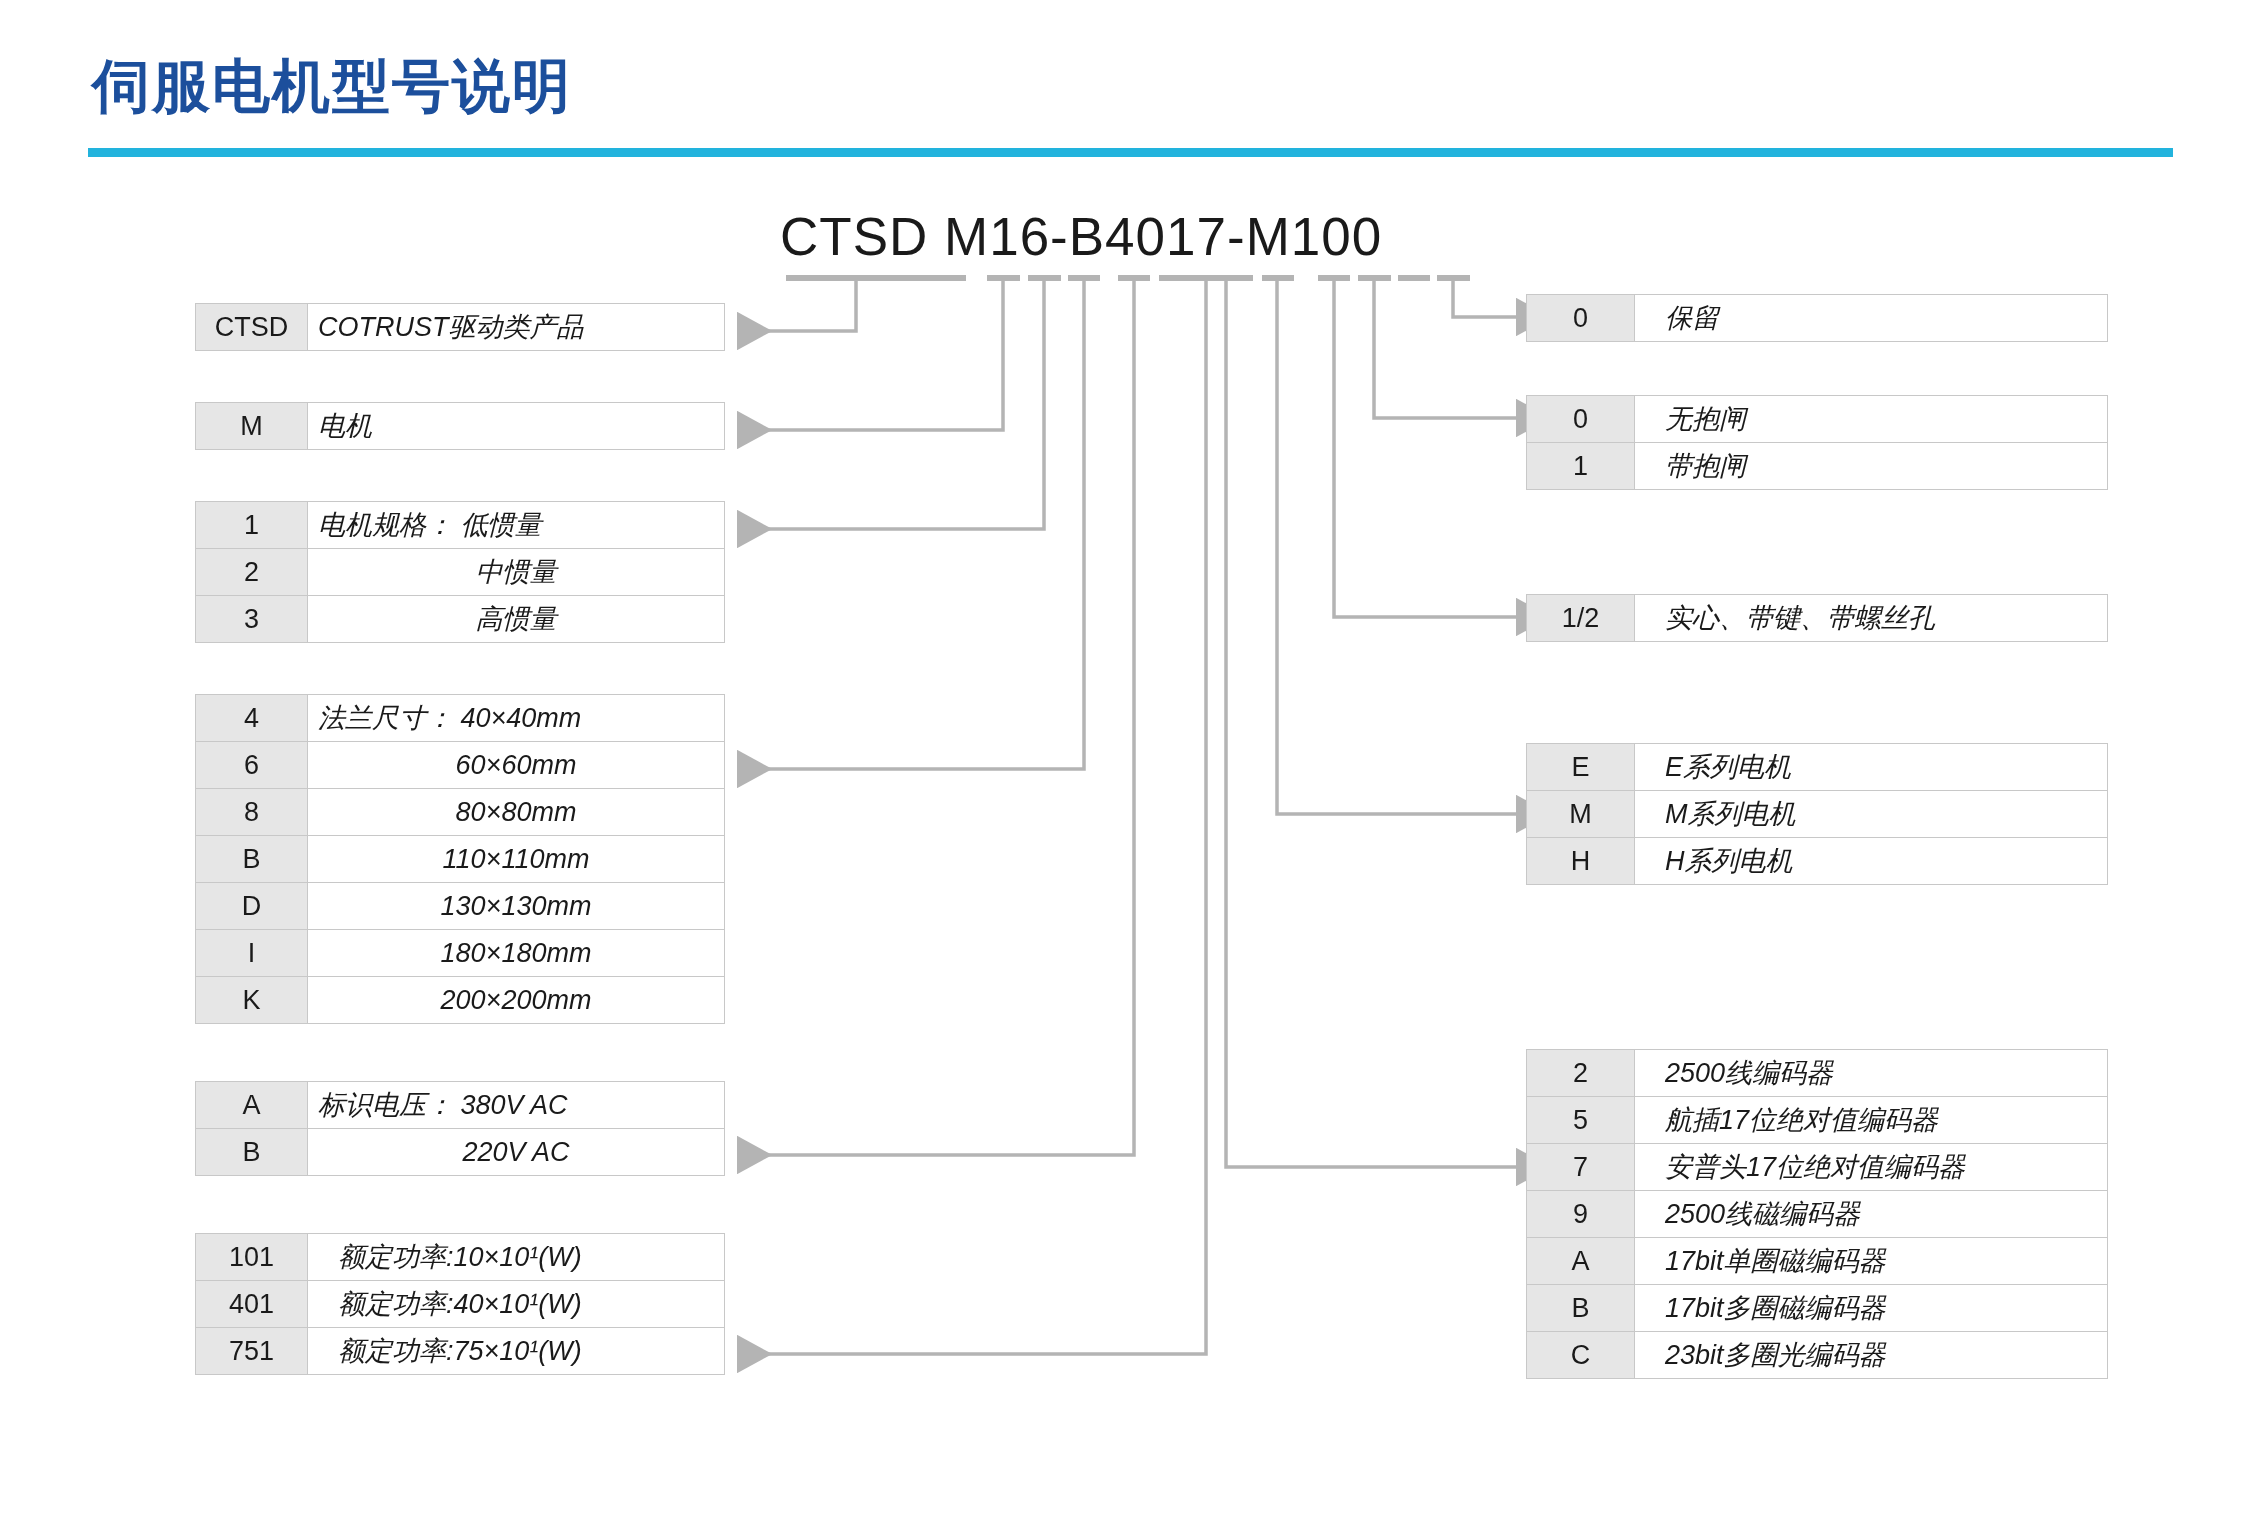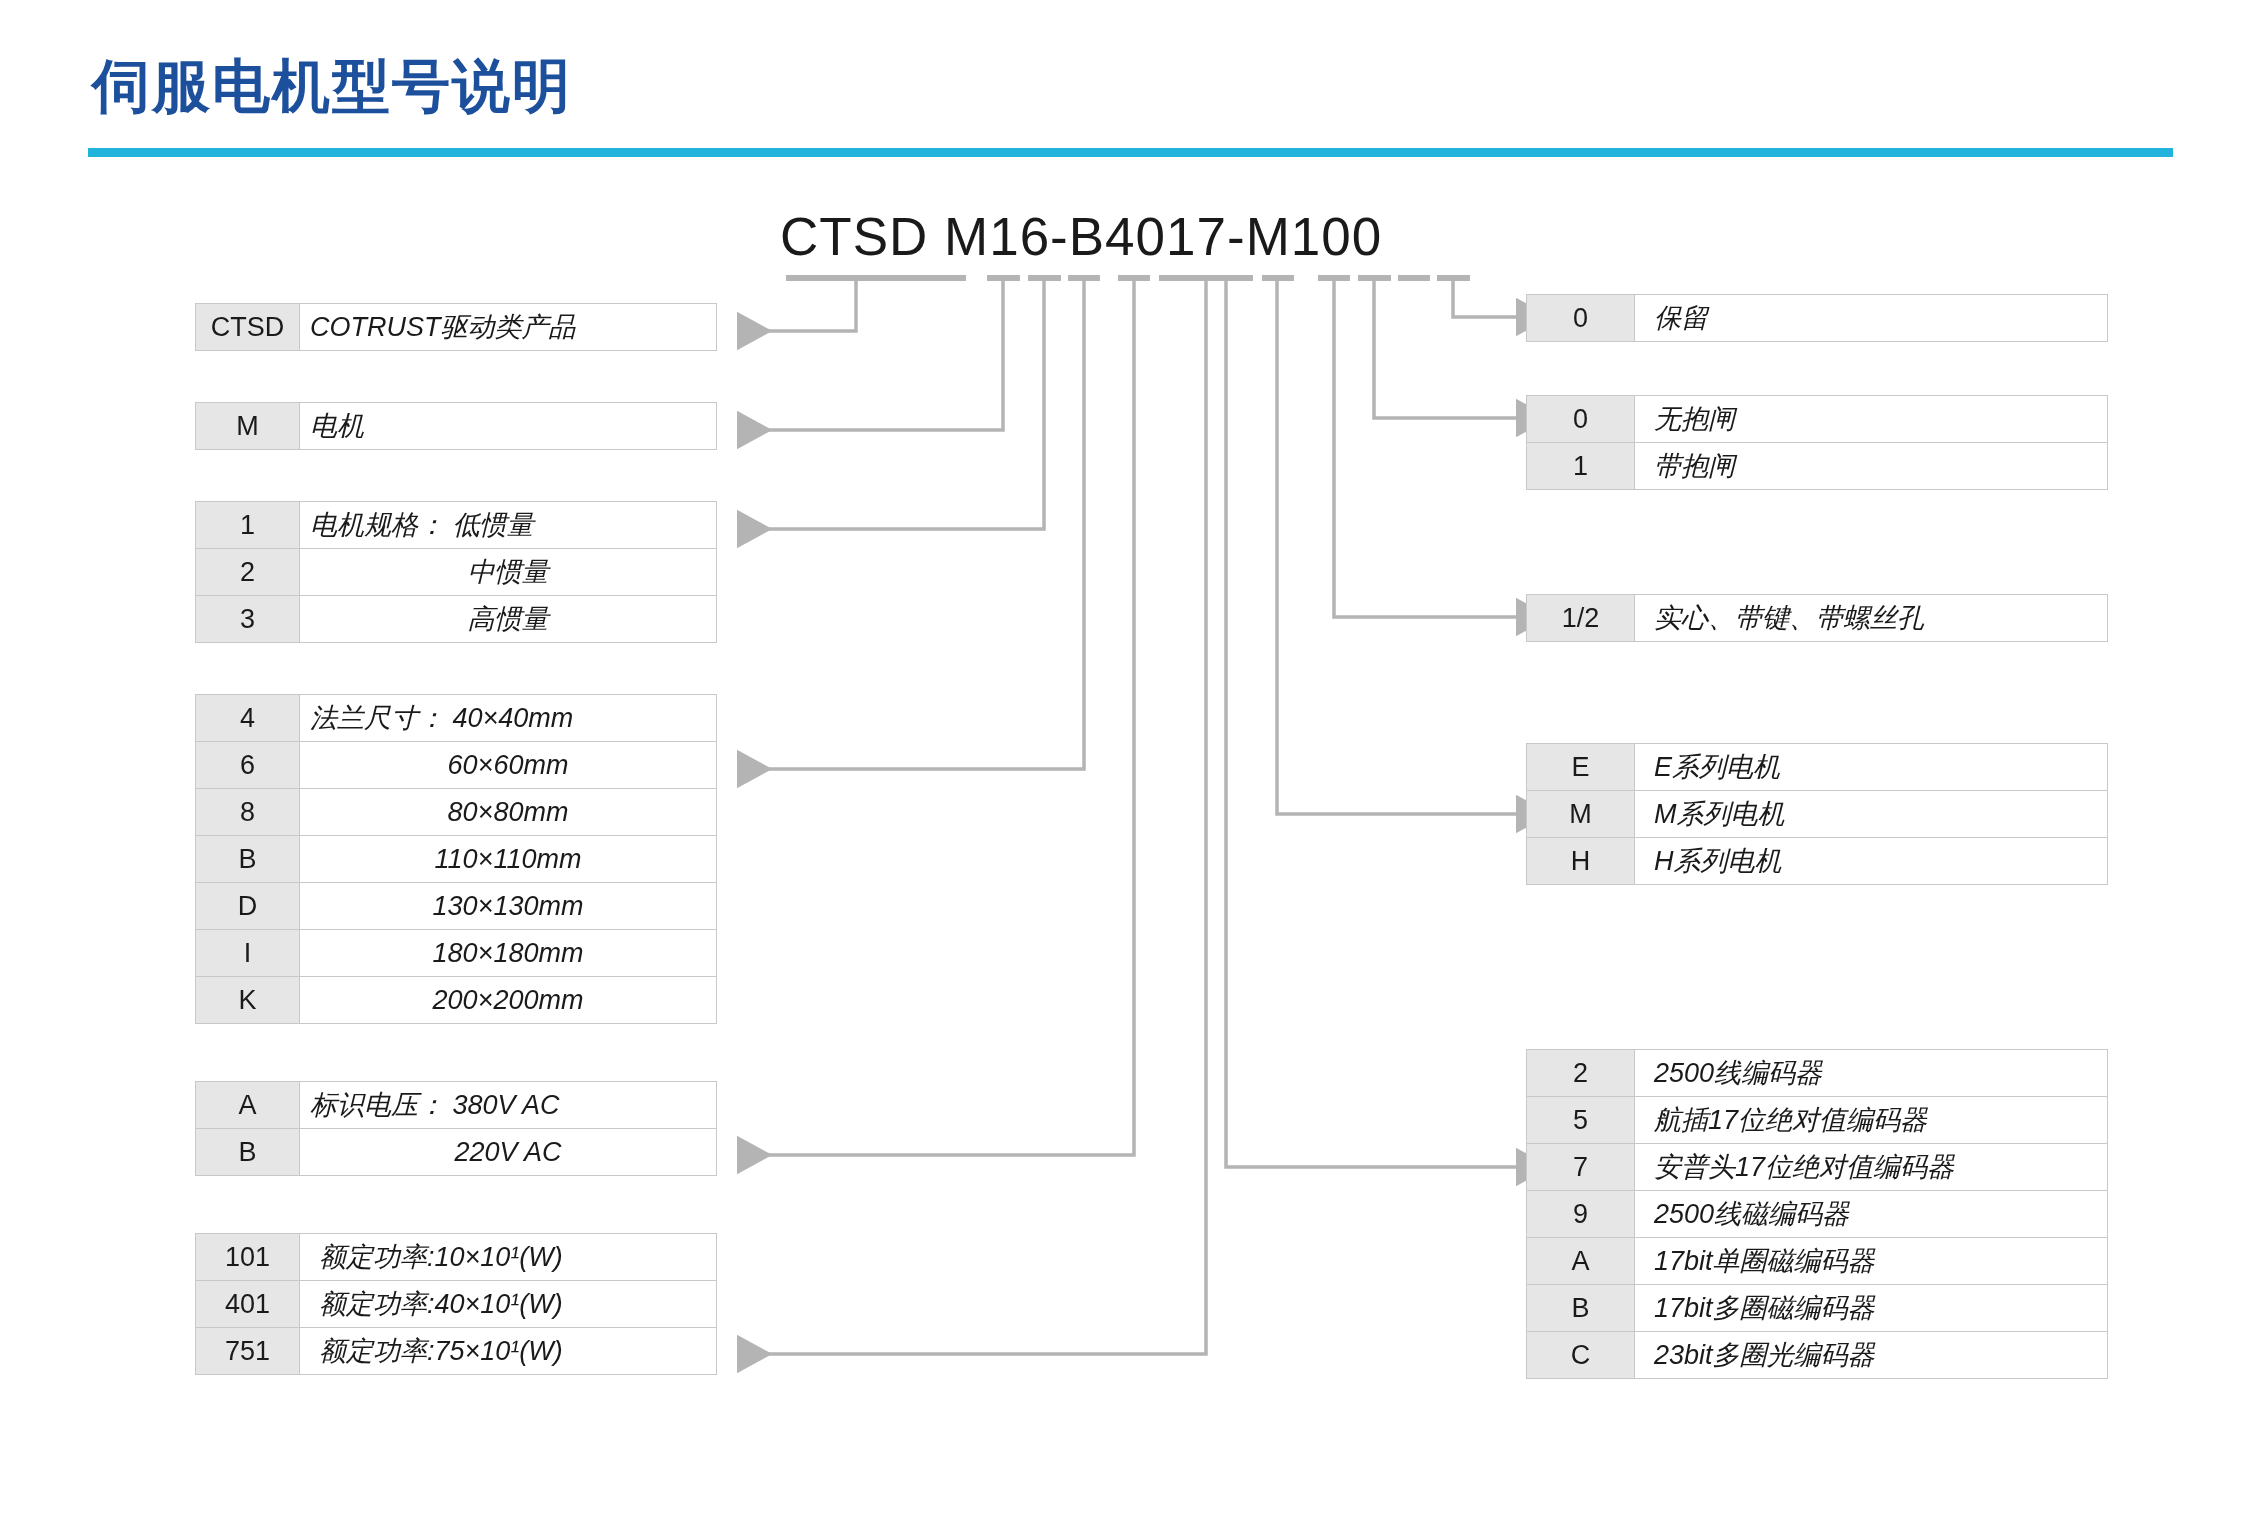--- a/index.html
+++ b/index.html
@@ -79,25 +79,25 @@
   }
   .code-table td.val {
     background: #ffffff;
     text-align: left;
     font-style: italic;
   }
   .code-table td.val.center {
     text-align: center;
   }
   .code-table td.val.indent {
-    padding-left: 19px;
-  }
-
-  
-  .left-tbl td.key   { width: 104px; }
+    padding-left: 30px;
+  }
+
+  
+  .left-tbl td.key   { width: 112px; }
   .left-tbl td.val   { width: 417px; }
 
   
   .right-tbl td.key  { width: 108px; }
   .right-tbl td.val  { width: 473px; }
 </style>
 </head>
 <body>
 
 <div id="page-title">伺服电机型号说明</div>

